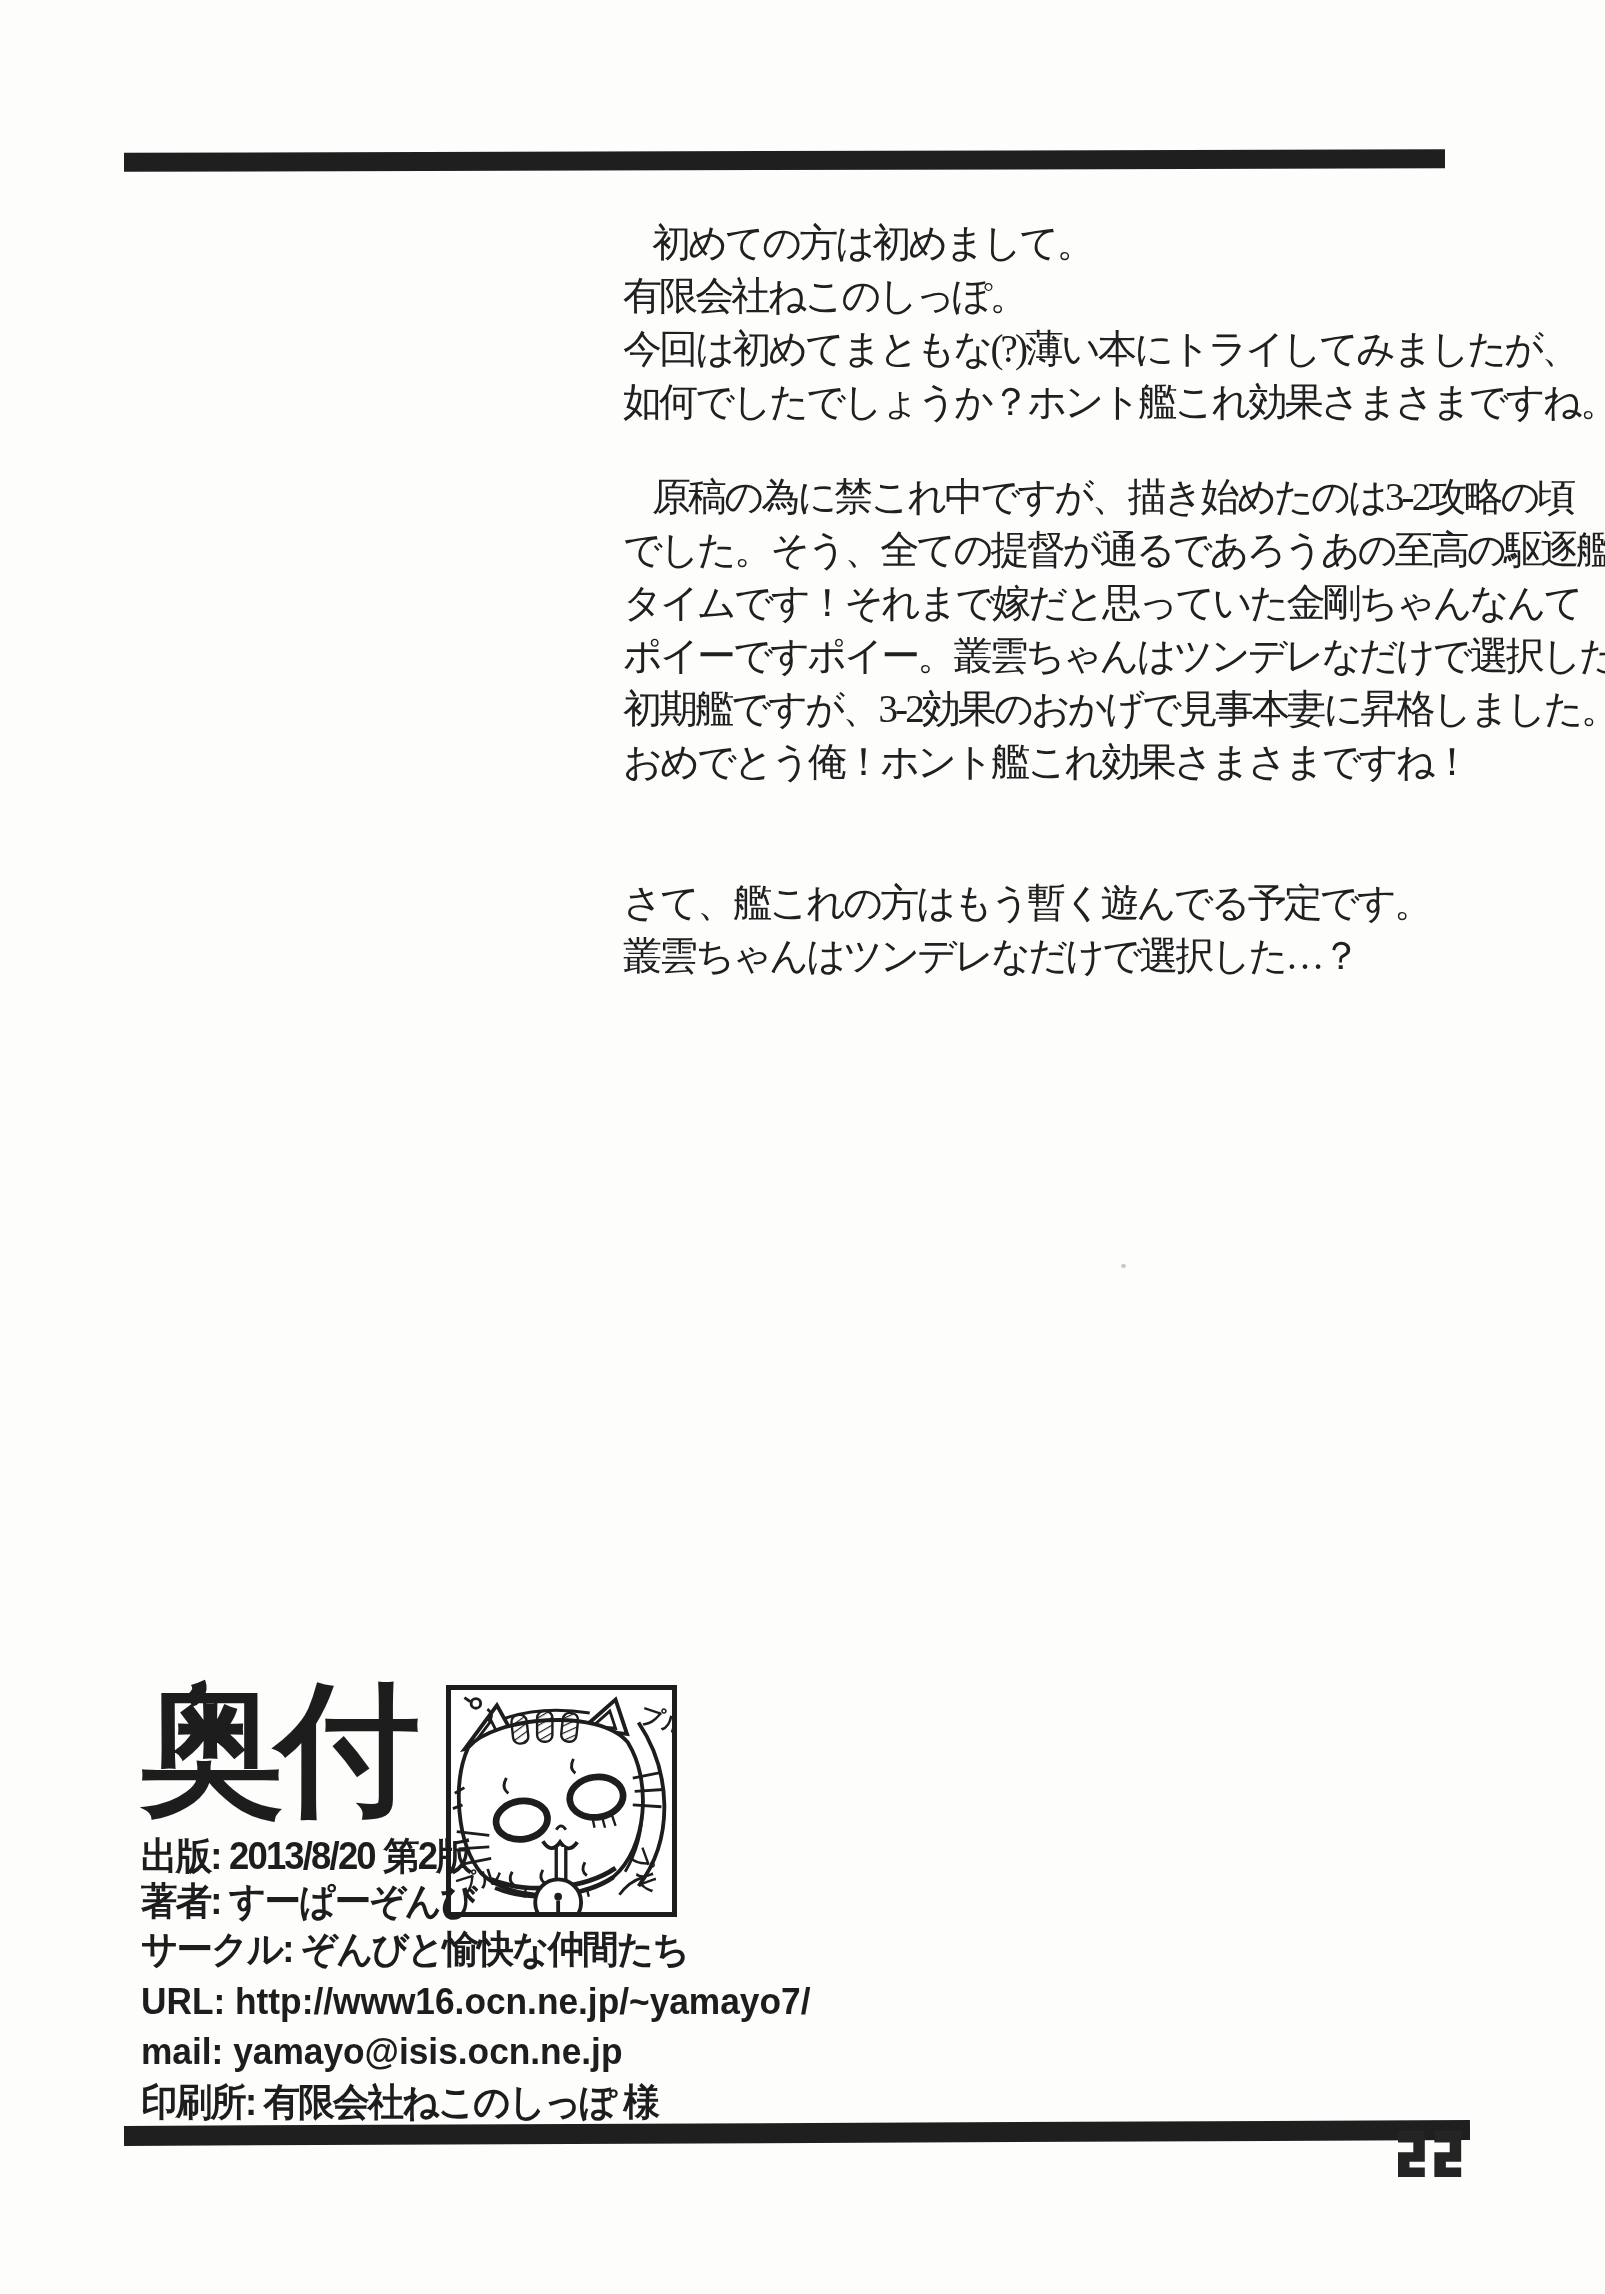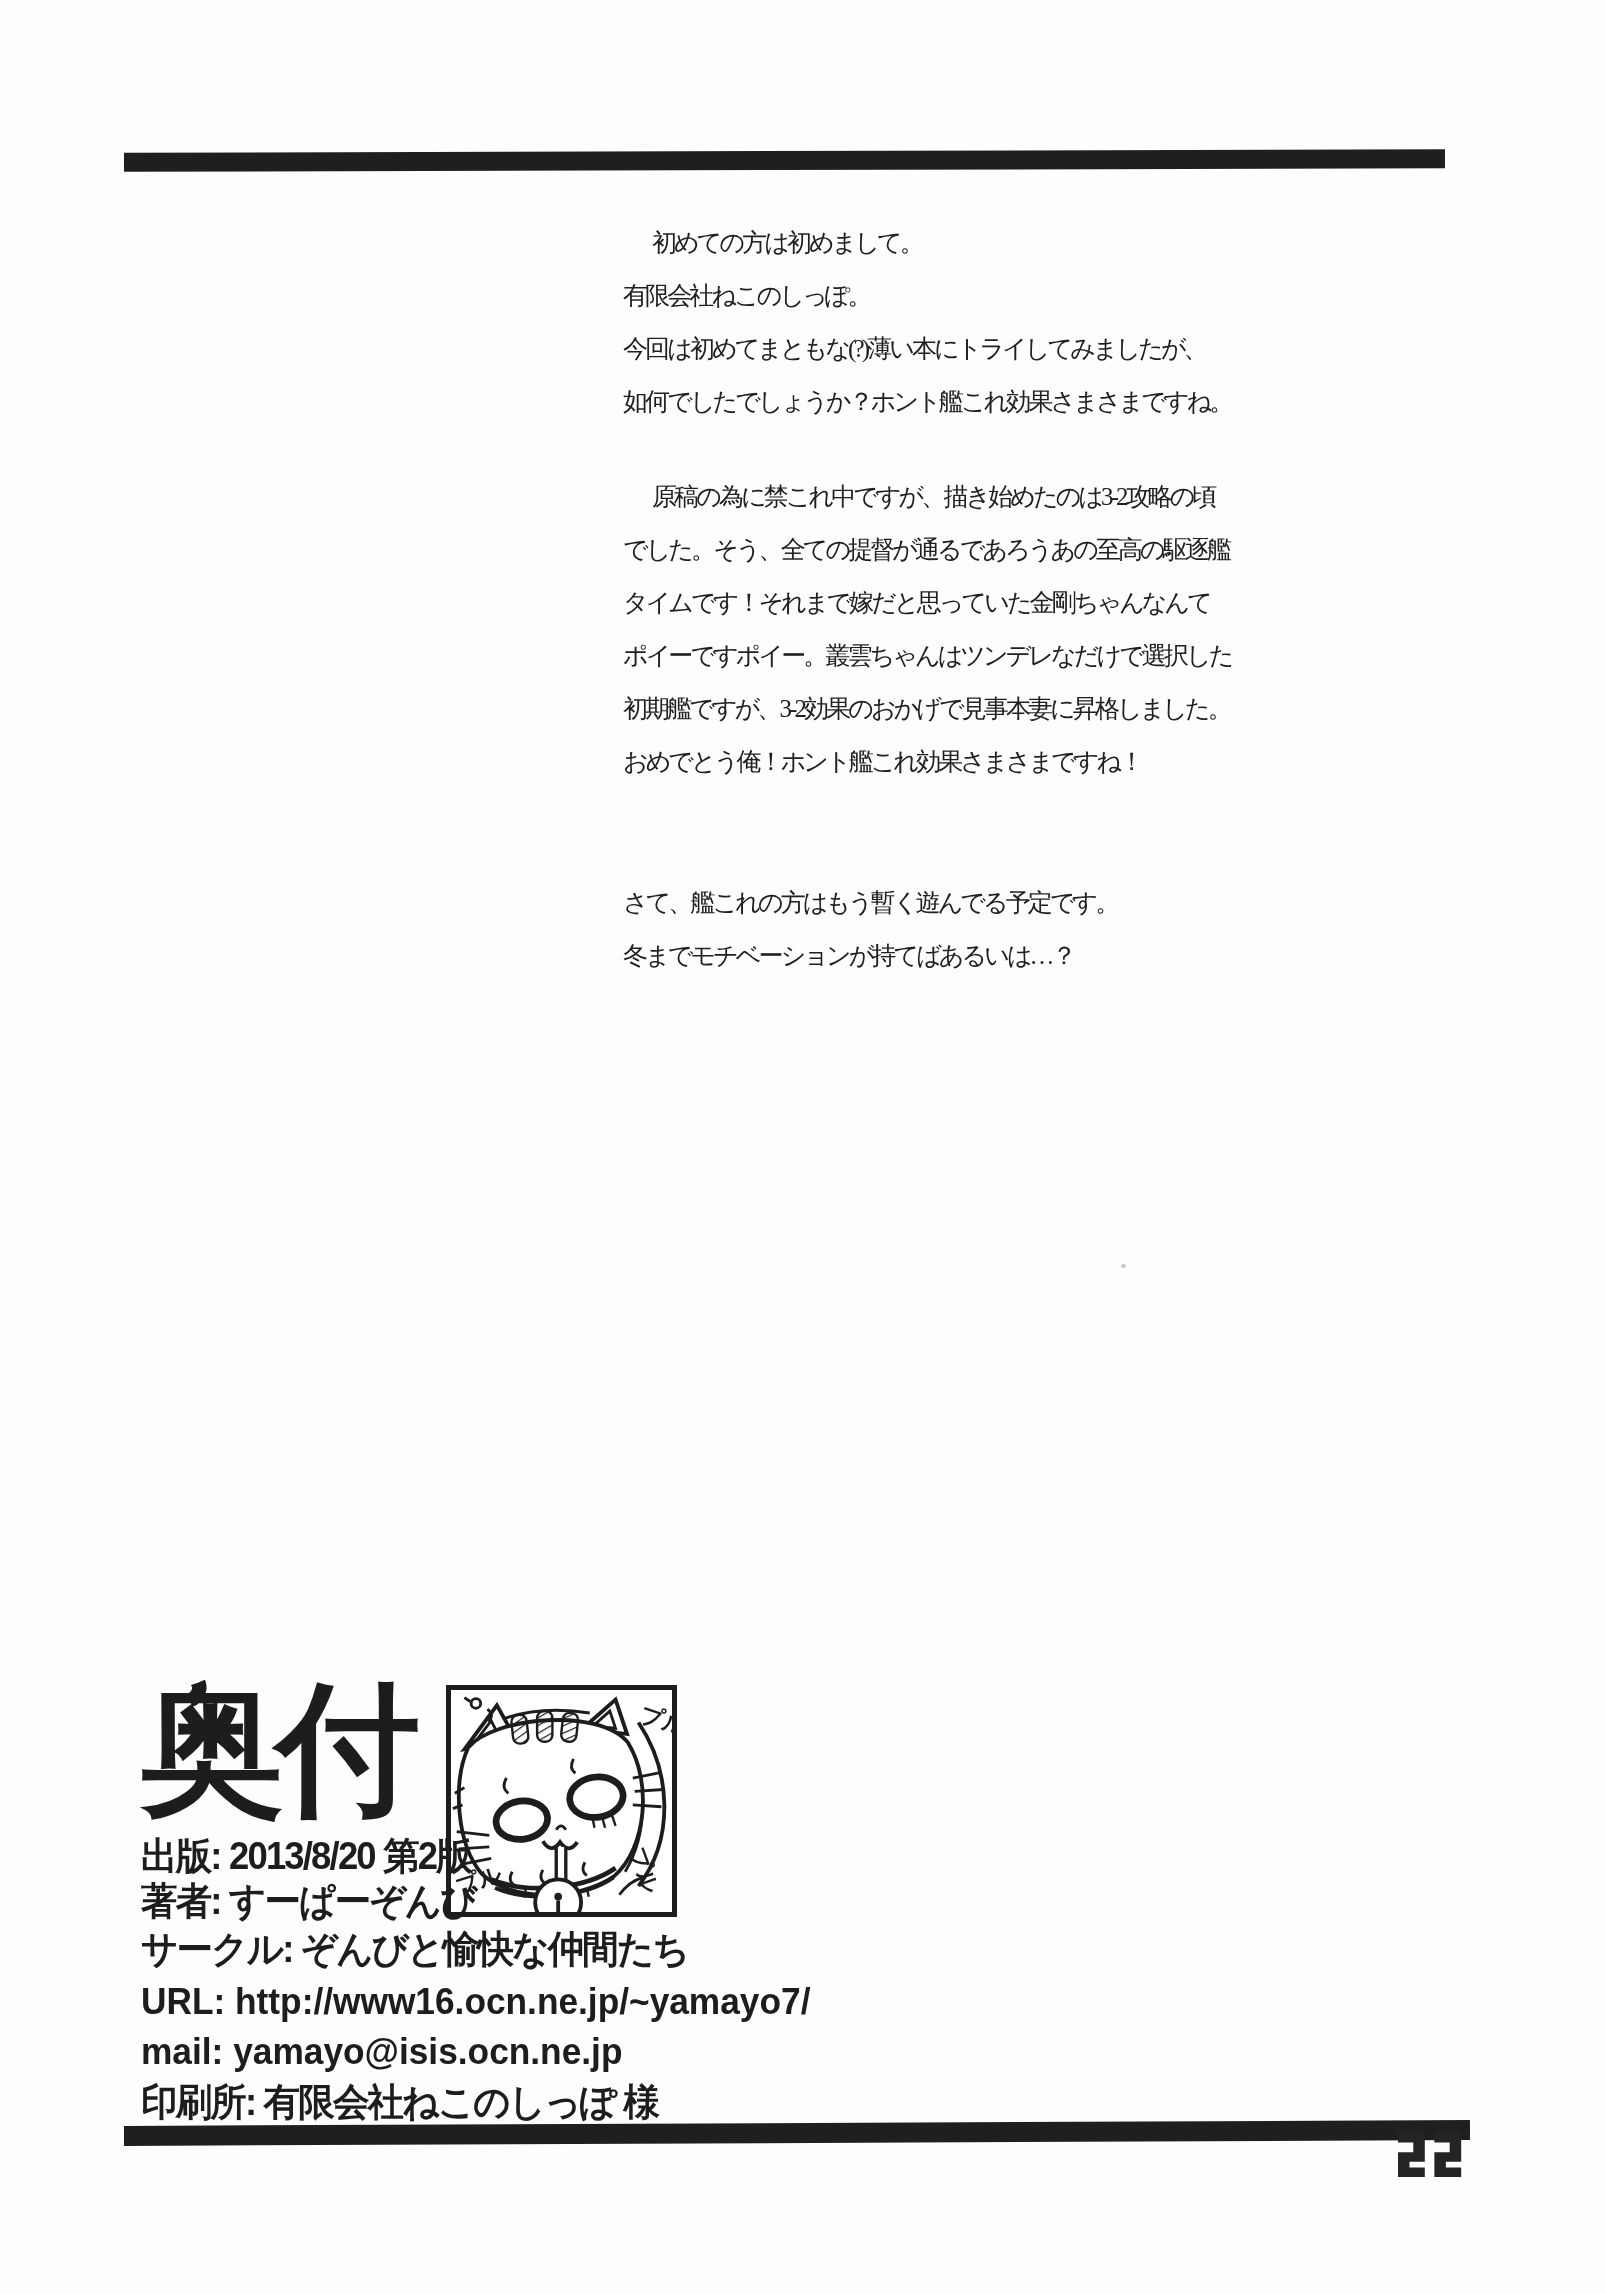--- a/index.html
+++ b/index.html
@@ -23,21 +23,21 @@
     position:absolute;left:1023px;top:161px;width:426px;height:153px;
     font-size:143px;line-height:151px;font-weight:900;
     letter-spacing:-7.6px;text-align:right;white-space:nowrap;
     font-family:"Liberation Sans",sans-serif;
     -webkit-text-stroke:3.8px #1d1d1d;
   }
 
   .body-text{
     position:absolute;left:623px;width:827px;
     font-family:"Liberation Serif","DejaVu Serif",serif;
-    font-size:25px;line-height:53px;letter-spacing:-2.9px;
+    font-size:39px;line-height:53px;letter-spacing:-2.9px;
     white-space:nowrap;color:#202020;
   }
   .body-text .text-line{height:53px;}
   .body-text .text-line.indent{padding-left:29px;}
   #paragraph-1{top:216px;}
   #paragraph-2{top:470px;}
   #paragraph-3{top:828px;margin-top:48px;}
 
   .colophon-title{
     position:absolute;left:140px;top:1673px;height:153px;
@@ -90,21 +90,21 @@
     <div class="text-line indent">原稿の為に禁これ中ですが、描き始めたのは3-2攻略の頃</div>
     <div class="text-line">でした。そう、全ての提督が通るであろうあの至高の駆逐艦</div>
     <div class="text-line">タイムです！それまで嫁だと思っていた金剛ちゃんなんて</div>
     <div class="text-line">ポイーですポイー。叢雲ちゃんはツンデレなだけで選択した</div>
     <div class="text-line">初期艦ですが、3-2効果のおかげで見事本妻に昇格しました。</div>
     <div class="text-line">おめでとう俺！ホント艦これ効果さまさまですね！</div>
   </div>
 
   <div class="body-text" id="paragraph-3">
     <div class="text-line">さて、艦これの方はもう暫く遊んでる予定です。</div>
-    <div class="text-line">冬までモチベーションが持てばあるいは…？</div>
+    <div class="text-line">叢雲ちゃんはツンデレなだけで選択した…？</div>
   </div>
 
   <div class="speck"></div>
 
   <div class="colophon-title">奥付</div>
 
   <div class="cat-box">
     <svg width="221" height="222" viewBox="0 0 231 232">
       <defs>
         <pattern id="hatch" width="7" height="7" patternTransform="rotate(60)" patternUnits="userSpaceOnUse">

